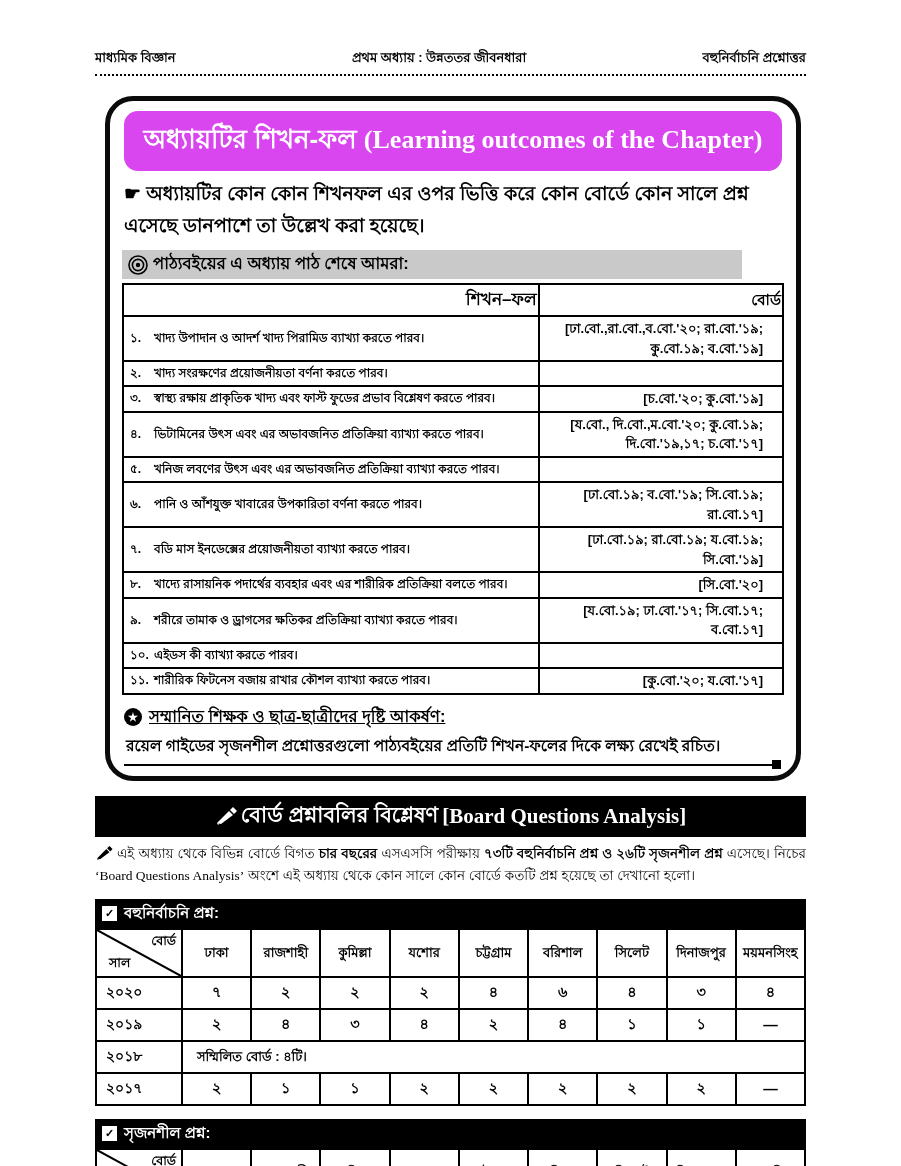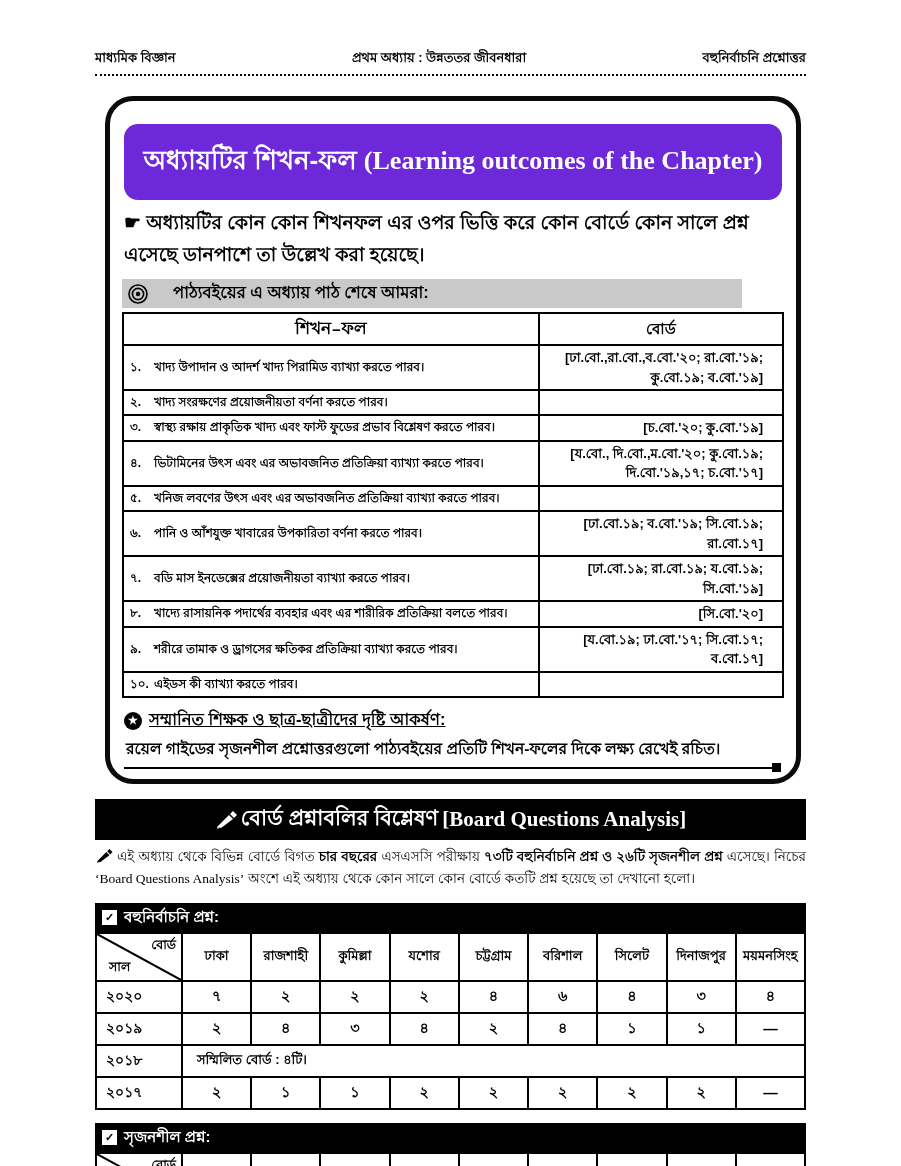--- a/index.html
+++ b/index.html
@@ -13,34 +13,34 @@
   .runhead{display:flex;justify-content:space-between;align-items:baseline;
     font-size:13px;font-weight:bold;}
   .dotted-rule{border-top:2.5px dotted #000;margin-top:5px;}
 
   
   .outcome-box{
     margin:20px 5px 0 10px;border:5px solid #0b0b0b;border-radius:28px;
     padding:8px 12px 8px 12px;box-sizing:border-box;
   }
   .box-title{
-    background:#6d28d9;color:#fff;border-radius:14px;text-align:center;
-    font-size:26px;font-weight:bold;padding:16px 4px;margin:15px 2px 8px 2px;
+    background:#d946ef;color:#fff;border-radius:14px;text-align:center;
+    font-size:26px;font-weight:bold;padding:8px 4px;margin:2px 2px 8px 2px;
     white-space:nowrap;
   }
   .box-title .en{font-family:"Liberation Serif",serif;}
   .note-line{font-size:19px;font-weight:bold;margin:2px 0 7px 2px;}
   .graybar{
     background:#c9c9c9;font-size:16.5px;font-weight:bold;
-    padding:1px 6px;display:flex;align-items:center;gap:25px;margin-right:42px;
+    padding:1px 6px;display:flex;align-items:center;gap:5px;margin-right:42px;
   }
   .target-svg{flex:0 0 auto;}
   .outcome-table{width:100%;border-collapse:collapse;margin-top:4px;}
   .outcome-table th,.outcome-table td{border:2px solid #000;}
-  .outcome-table th{height:26px;text-align:center;font-family:Liberation Mono, monospace;}
+  .outcome-table th{height:26px;text-align:right;}
   .th-outcome{font-size:17px;font-weight:bold;}
   .th-board{font-size:15px;font-weight:bold;}
   .o-cell{font-size:12px;font-weight:bold;padding:3px 12px 3px 6px;line-height:1.45;}
   .o-cell .num{display:inline-block;min-width:24px;}
   .b-cell{font-size:13px;font-weight:bold;text-align:right;padding:2px 19px;line-height:1.5;width:213px;}
   .attention{margin:9px 2px 2px 2px;}
   .attn-head{font-size:16.5px;font-weight:bold;display:flex;align-items:center;gap:7px;}
   .attn-head .txt{text-decoration:underline;}
   .star-badge{
     display:inline-flex;align-items:center;justify-content:center;
@@ -158,20 +158,24 @@
         <td class="o-cell"><span class="num">৮.</span><span>খাদ্যে রাসায়নিক পদার্থের ব্যবহার এবং এর শারীরিক প্রতিক্রিয়া বলতে পারব।</span></td>
         <td class="b-cell">[সি.বো.'২০]</td>
       </tr>
       <tr>
         <td class="o-cell"><span class="num">৯.</span><span>শরীরে তামাক ও ড্রাগসের ক্ষতিকর প্রতিক্রিয়া ব্যাখ্যা করতে পারব।</span></td>
         <td class="b-cell">[য.বো.১৯; ঢা.বো.'১৭; সি.বো.১৭; ব.বো.১৭]</td>
       </tr>
       <tr>
         <td class="o-cell"><span class="num">১০.</span><span>এইডস কী ব্যাখ্যা করতে পারব।</span></td>
         <td class="b-cell"></td>
+      </tr>
+      <tr>
+        <td class="o-cell"><span class="num">১১.</span><span>শারীরিক ফিটনেস বজায় রাখার কৌশল ব্যাখ্যা করতে পারব।</span></td>
+        <td class="b-cell">[কু.বো.'২০; য.বো.'১৭]</td>
       </tr>
     </tbody>
       </table>
 
     <div class="attention">
       <div class="attn-head">
         <span class="star-badge">★</span>
         <span class="txt">সম্মানিত শিক্ষক ও ছাত্র-ছাত্রীদের দৃষ্টি আকর্ষণ:</span>
       </div>
       <div class="attn-body">রয়েল গাইডের সৃজনশীল প্রশ্নোত্তরগুলো পাঠ্যবইয়ের প্রতিটি শিখন-ফলের দিকে লক্ষ্য রেখেই রচিত।</div>

